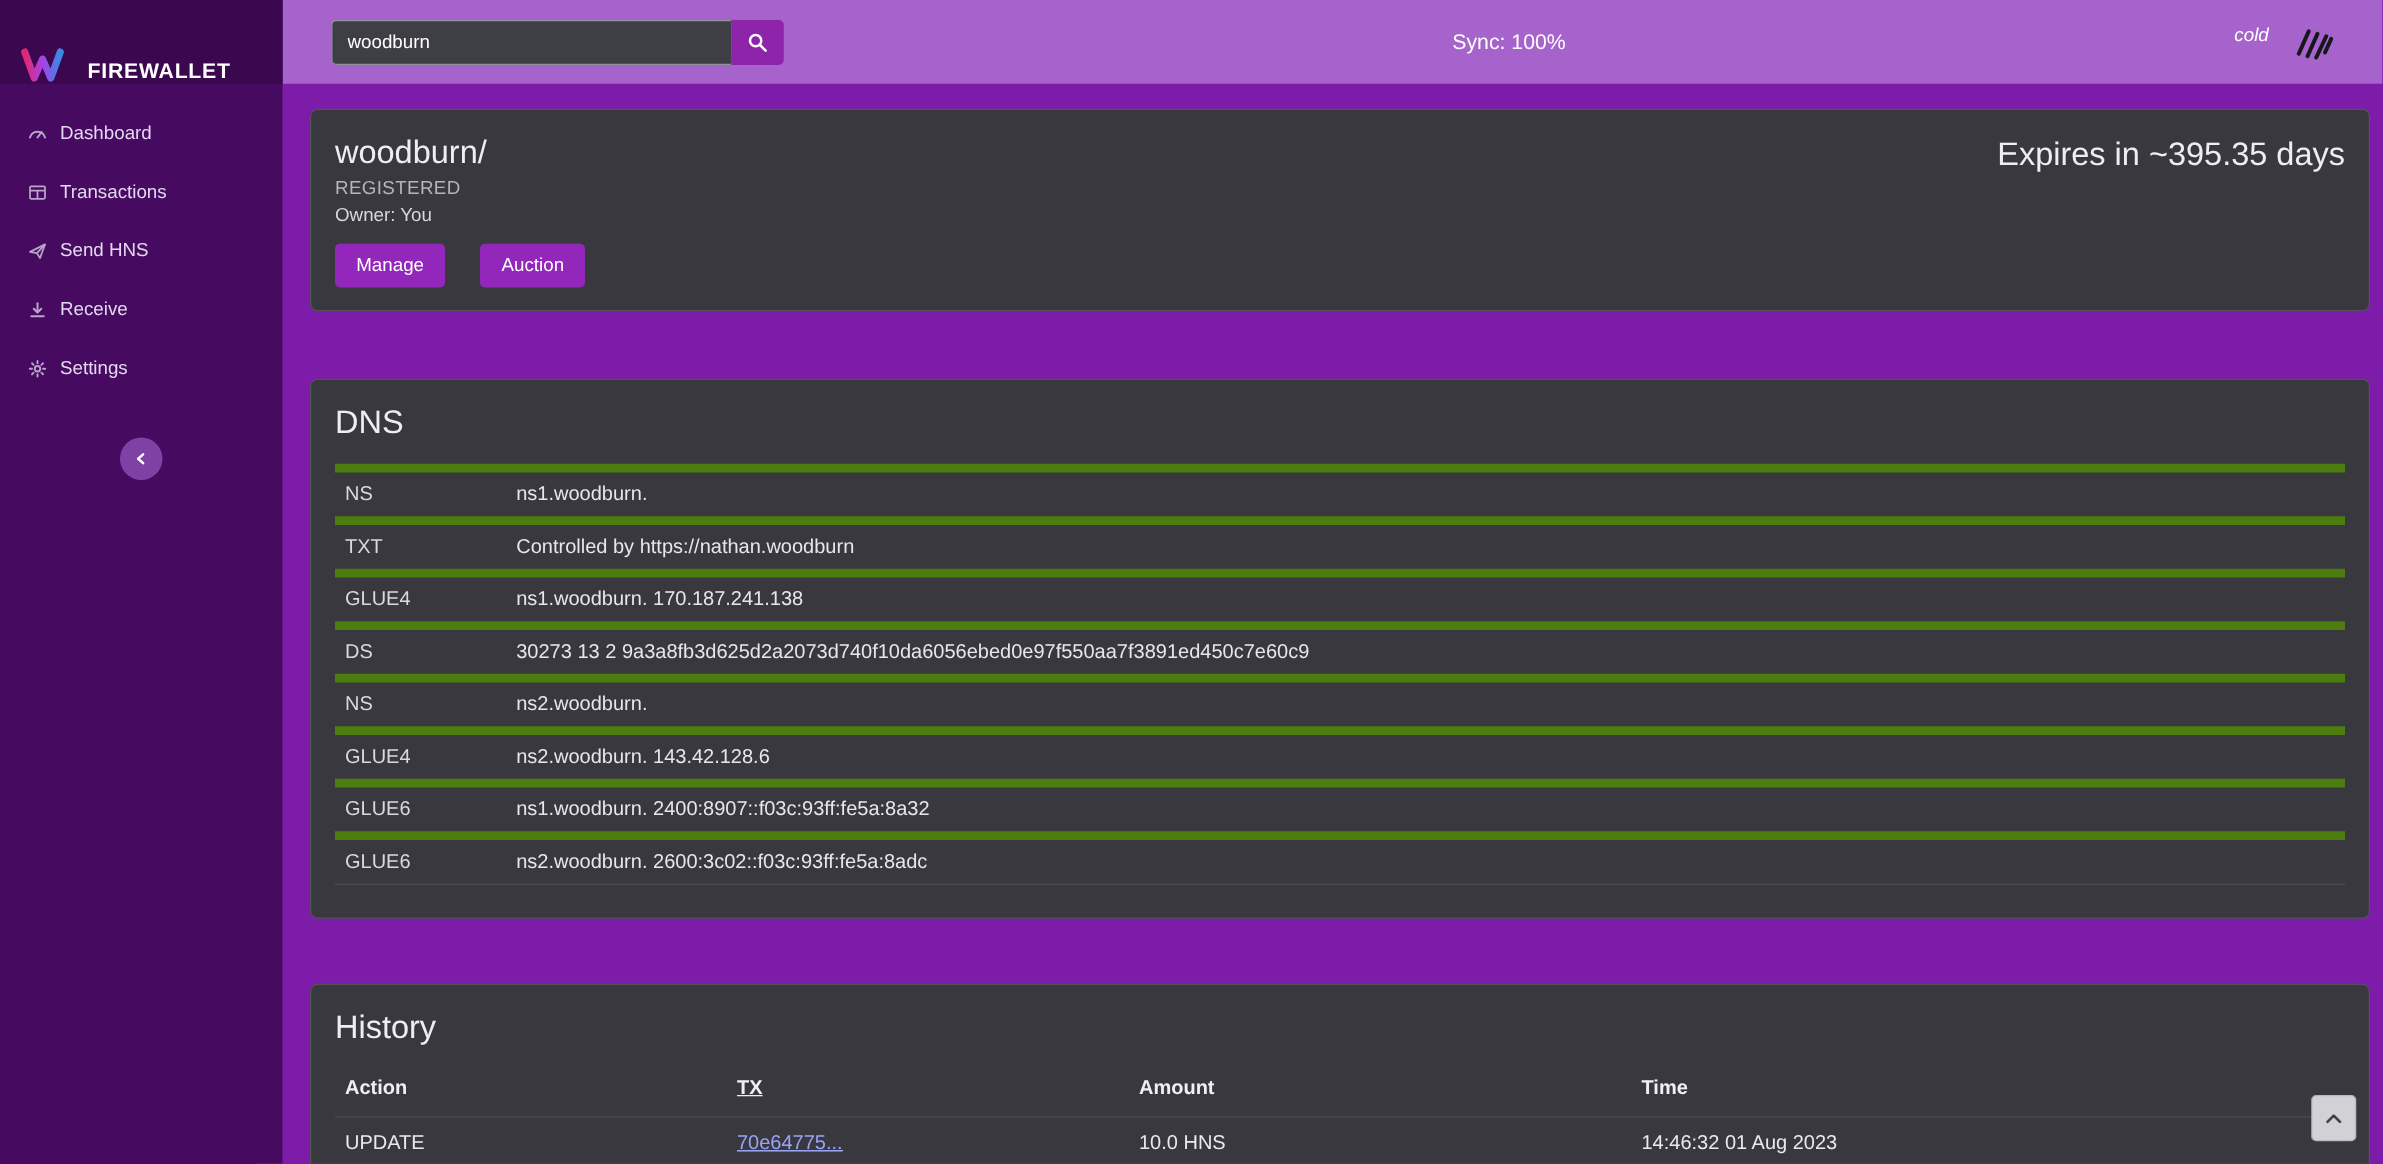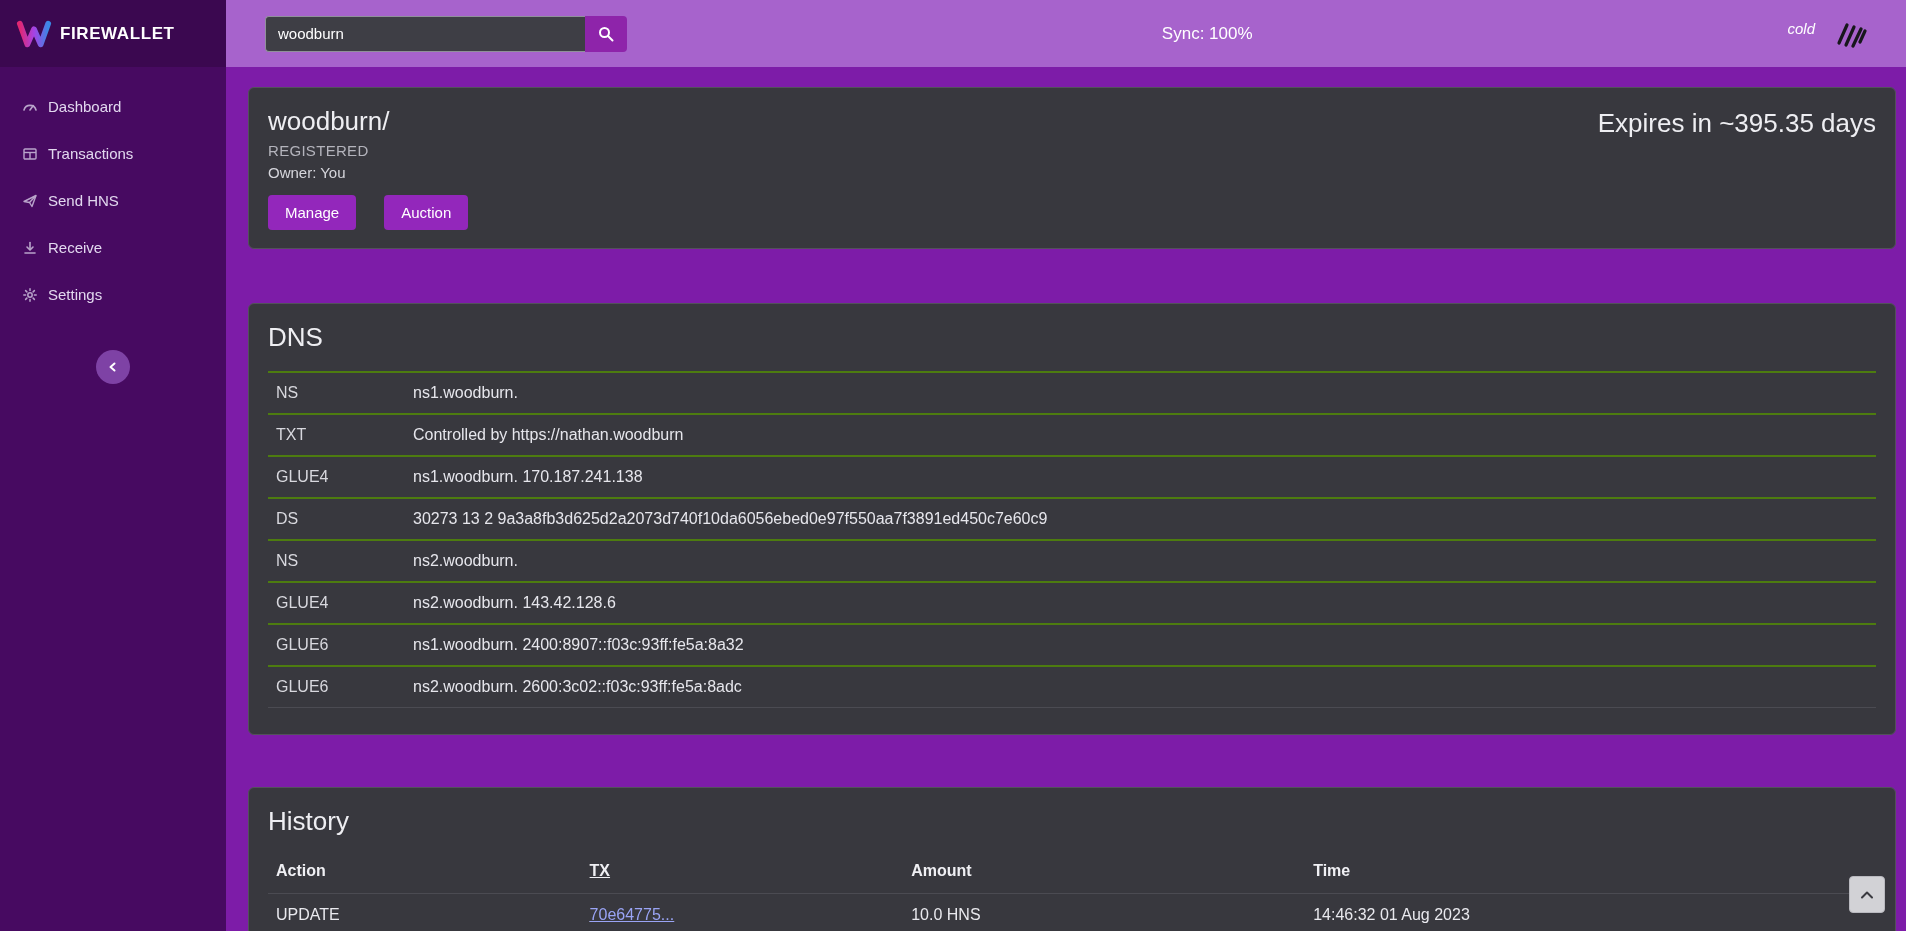--- a/index.html
+++ b/index.html
@@ -15,22 +15,22 @@
   .sidebar {
     width: 226px; height: 100%;
     background: #470a61;
     position: relative;
     flex-shrink: 0;
     z-index: 3;
   }
   .sidebar-header {
     height: 67px;
     background: #3b0850;
-    display: flex; align-items: center;
-    padding-left: 16px; gap: 8px;
+    display: flex; align-items: flex-end;
+    padding-left: 16px; gap: 18px;
   }
   .brand-text {
     color: #ffffff; font-weight: 700;
     font-size: 17px; letter-spacing: 0.6px;
   }
   .menu { padding-top: 16px; }
   .menu-item {
     display: flex; align-items: center; gap: 10px;
     padding: 15px 22px;
     color: #e2d8ef; font-size: 15px;
@@ -105,21 +105,21 @@
   }
   .expiry-text { font-size: 26px; font-weight: 400; color: #eeeef2; padding-top: 2px; }
 
   
   .dns-card { margin-bottom: 52px; padding-bottom: 26px; }
   .dns-card .card-title { margin-bottom: 18px; }
   .dns-table { border-bottom: 1px solid #4b4b52; }
   .dns-row {
     display: flex; align-items: center;
     height: 42px;
-    border-top: 2px solid #4d7c0f;
+    border-top: 7px solid #4d7c0f;
     font-size: 16px;
   }
   .dns-type { width: 145px; padding-left: 8px; color: #d8d8de; flex-shrink: 0; }
   .dns-value { color: #e6e6ec; }
 
   
   .history-card { min-height: 260px; }
   .history-card .card-title { margin-bottom: 12px; }
   .h-row { display: flex; align-items: center; height: 42px; font-size: 16px; }
   .h-header { font-weight: 700; height: 44px; color: #f0f0f4; border-top: none; }

